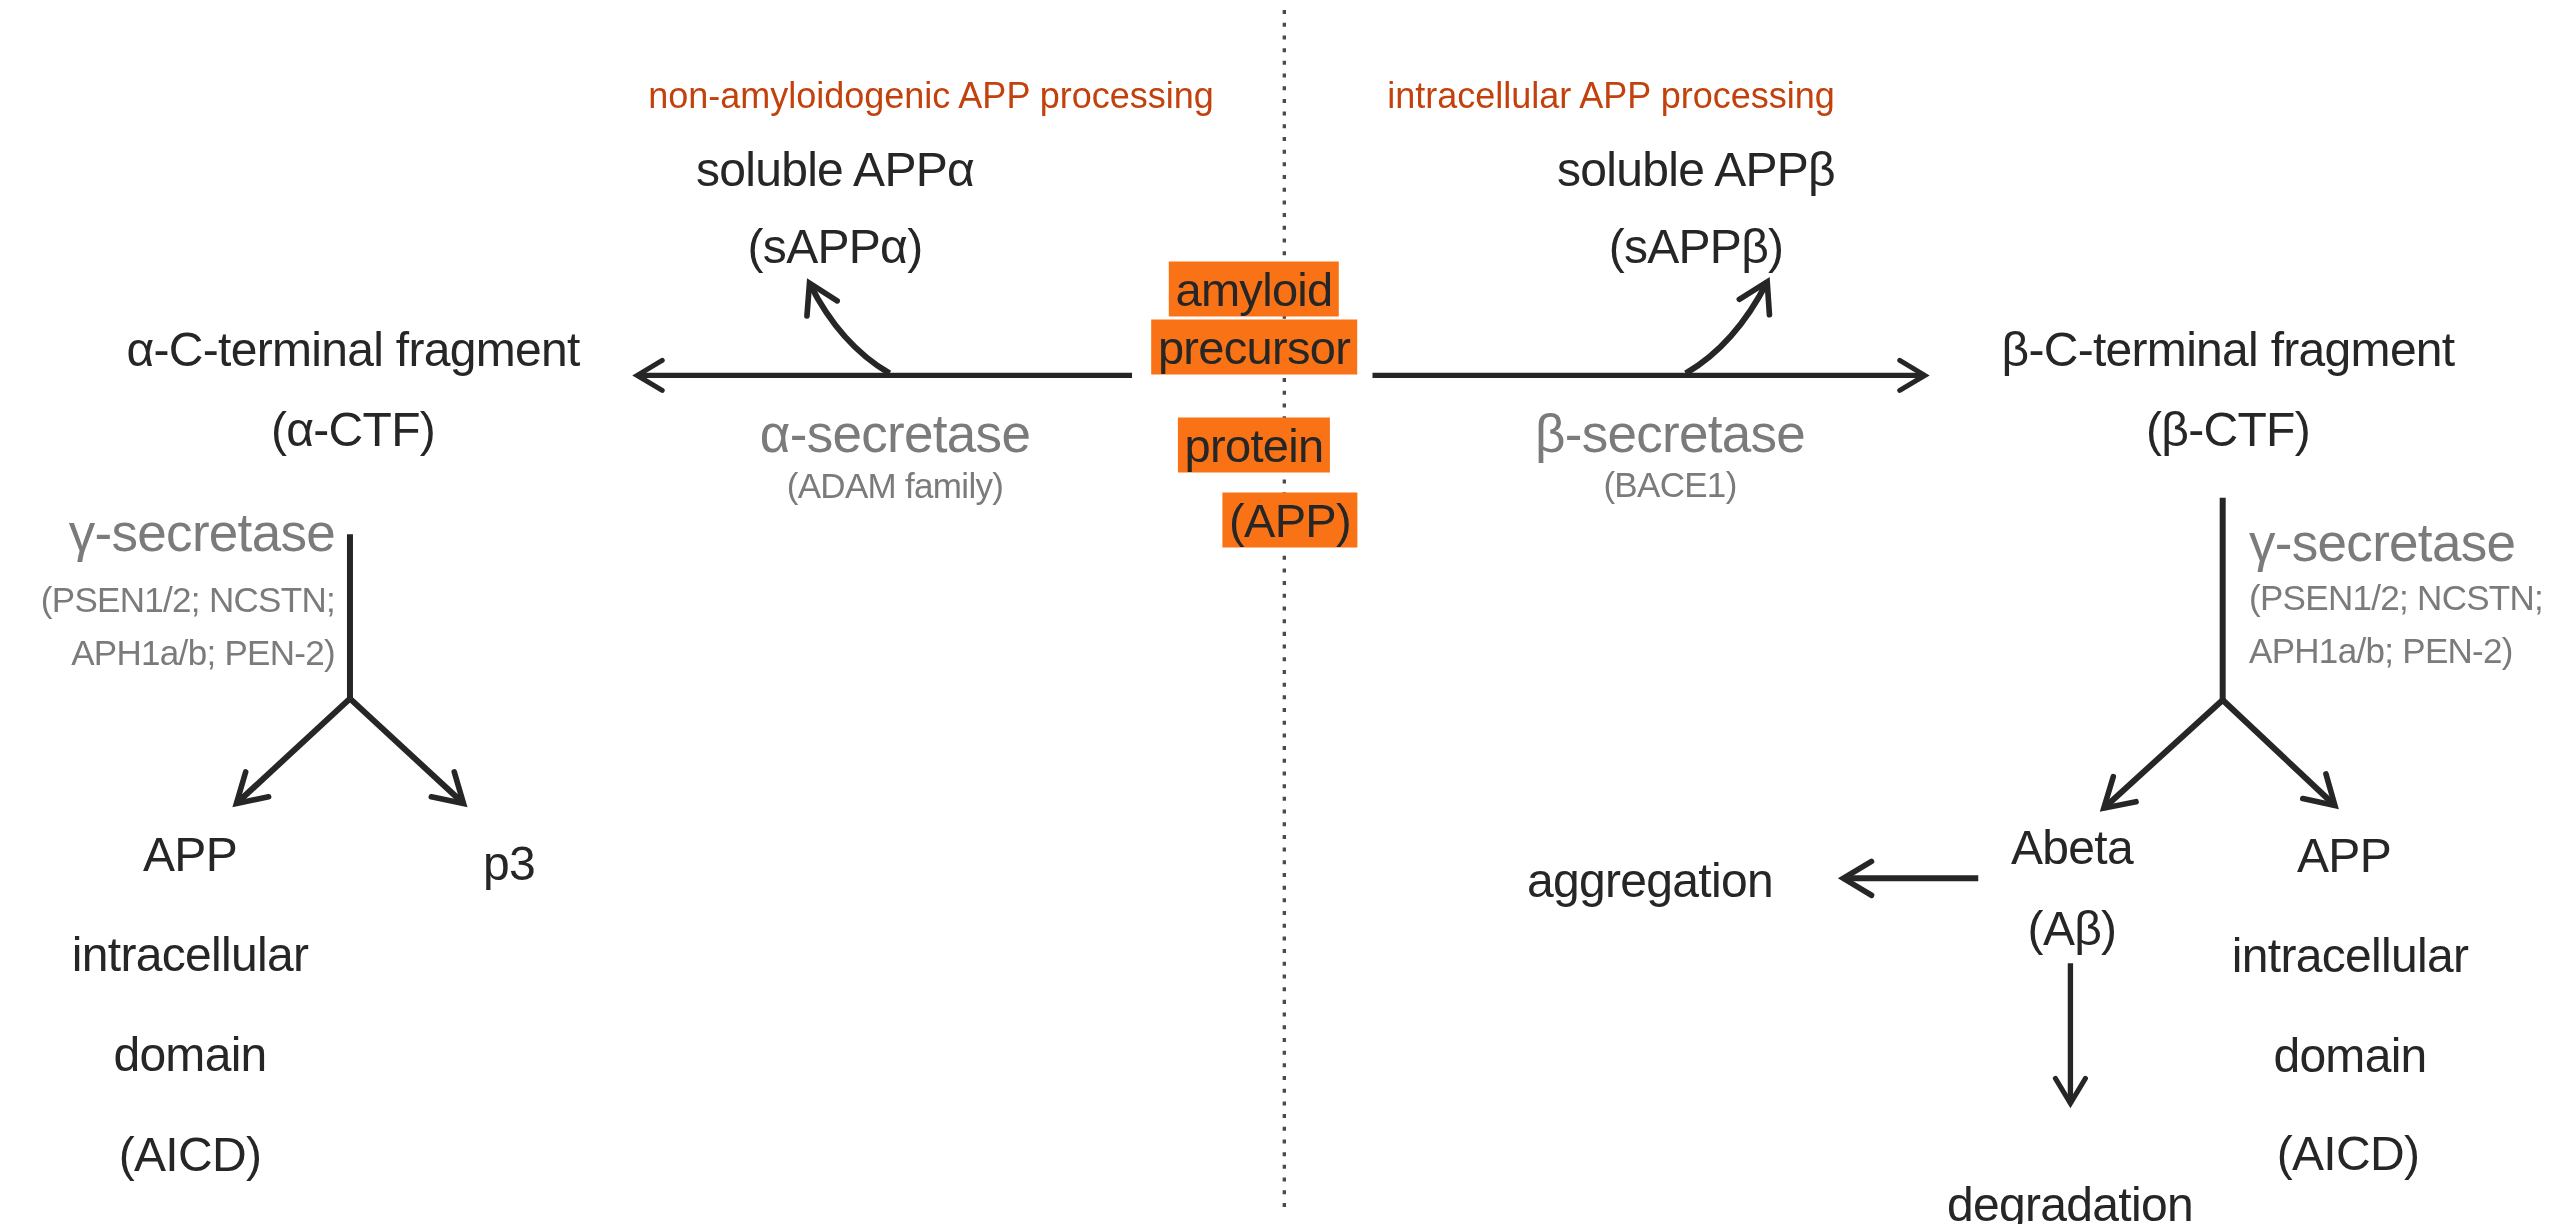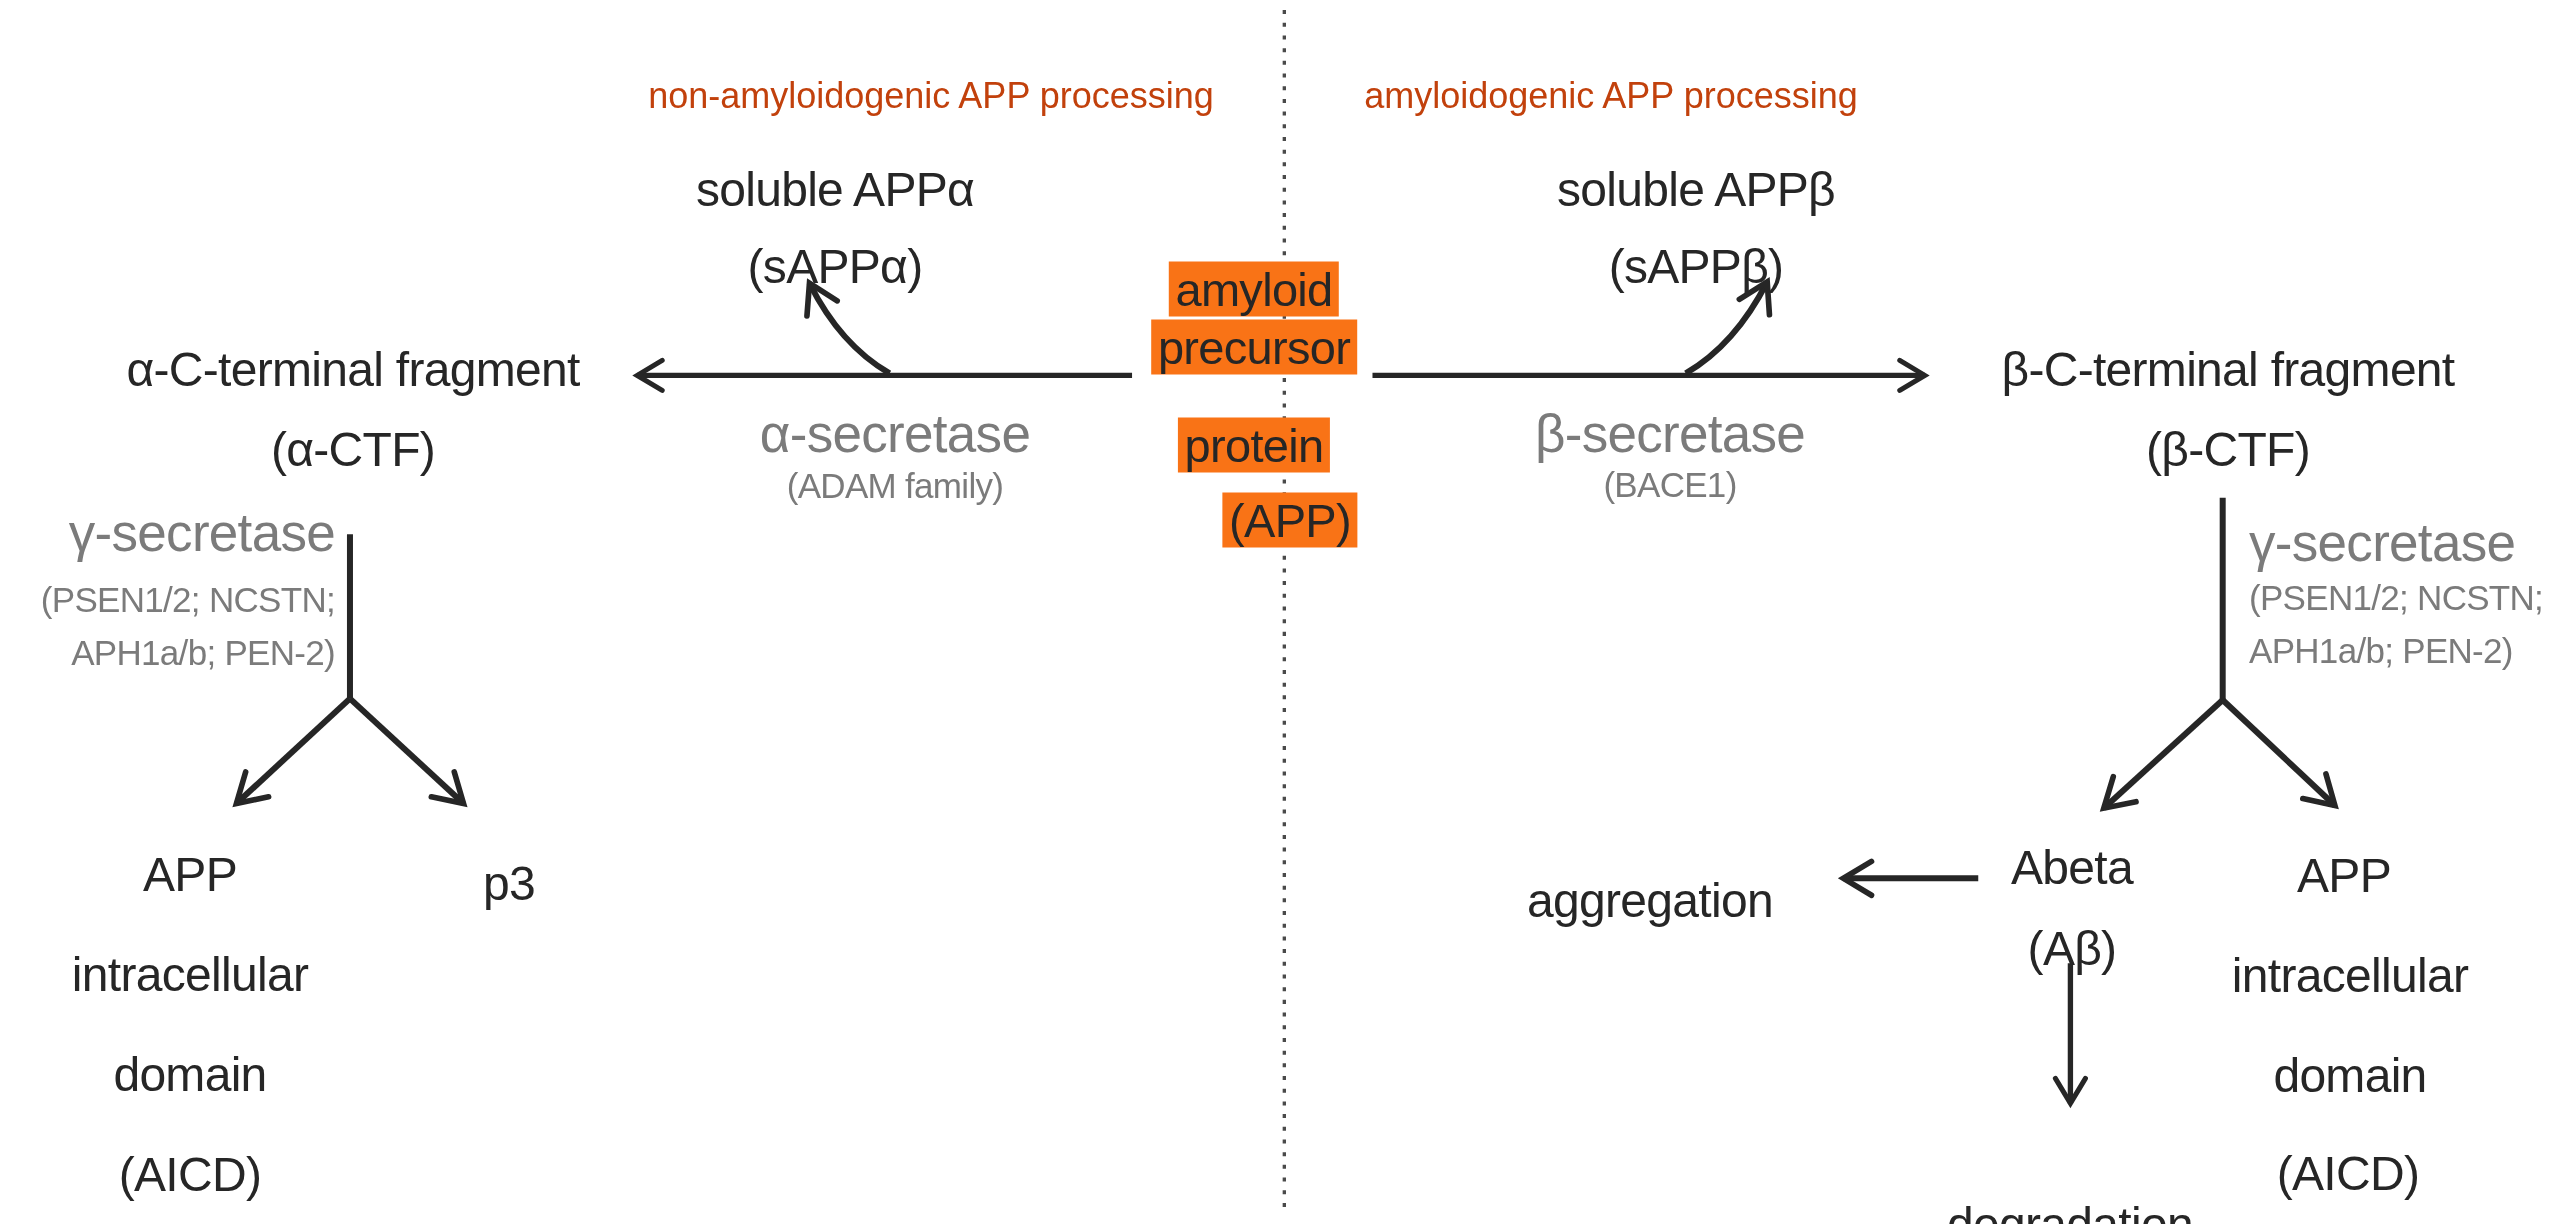--- a/index.html
+++ b/index.html
@@ -26,21 +26,21 @@
     position: absolute;
     white-space: nowrap;
     transform: translate(-50%, -50%);
     z-index: 2;
     color: var(--ink, #262626);
     letter-spacing: -0.7px;
   }
   .lbl.ralign { transform: translate(-100%, -50%); }
   .lbl.lalign { transform: translate(0, -50%); }
   .header  { font-size: 36px; color: #c2410c; letter-spacing: 0; }
-  .big     { font-size: 48px; margin-top: 20px; }
+  .big     { font-size: 48px; }
   .center-big { font-size: 47px; background: #f97316; padding: 0 6.7px; }
   .muted   { color: var(--muted, #7b7b7b); font-size: 53px; }
   .muted-sm{ color: var(--muted, #7b7b7b); font-size: 35px; }
 </style>
 </head>
 <body style="background: rgb(255, 255, 255);">
 
 <svg id="arrows" viewBox="0 0 3857 1834" xmlns="http://www.w3.org/2000/svg">
   <defs>
     <marker id="ah" viewBox="0 0 12 12" refX="9.5" refY="6" markerWidth="7.5" markerHeight="7.5" orient="auto-start-reverse" markerUnits="strokeWidth">
@@ -65,21 +65,21 @@
   <path d="M3328,745 L3328,1048" fill="none" stroke="#262626" stroke-width="9"></path>
   <path d="M3328,1048 L3150,1210" fill="none" stroke="#262626" stroke-width="9" marker-end="url(#ah)"></path>
   <path d="M3328,1048 L3496,1206" fill="none" stroke="#262626" stroke-width="9" marker-end="url(#ah)"></path>
 
   <path d="M2962,1315 L2760,1315" fill="none" stroke="#262626" stroke-width="9" marker-end="url(#ah)"></path>
 
   <path d="M3100,1442 L3100,1652" fill="none" stroke="#262626" stroke-width="8" marker-end="url(#ah)"></path>
 </svg>
 
 <div class="lbl header" style="left:931px; top:96px;">non-amyloidogenic APP processing</div>
-<div class="lbl header" style="left:1611px; top:96px;">amyloidogenic APP processing</div>
+<div class="lbl header" style="left:1611px; top:96px;">intracellular APP processing</div>
 
 <div class="lbl center-big" style="left:1254px; top:289px;">amyloid</div>
 <div class="lbl center-big" style="left:1254px; top:347px;">precursor</div>
 <div class="lbl center-big" style="left:1254px; top:445px;">protein</div>
 <div class="lbl center-big" style="left:1254px; top:520px;margin-left:36px;">(APP)</div>
 
 <div class="lbl big" style="left:835px; top:169px;">soluble APPα</div>
 <div class="lbl big" style="left:835px; top:246px;">(sAPPα)</div>
 
 <div class="lbl muted" style="left:895px; top:433px;">α-secretase</div>

